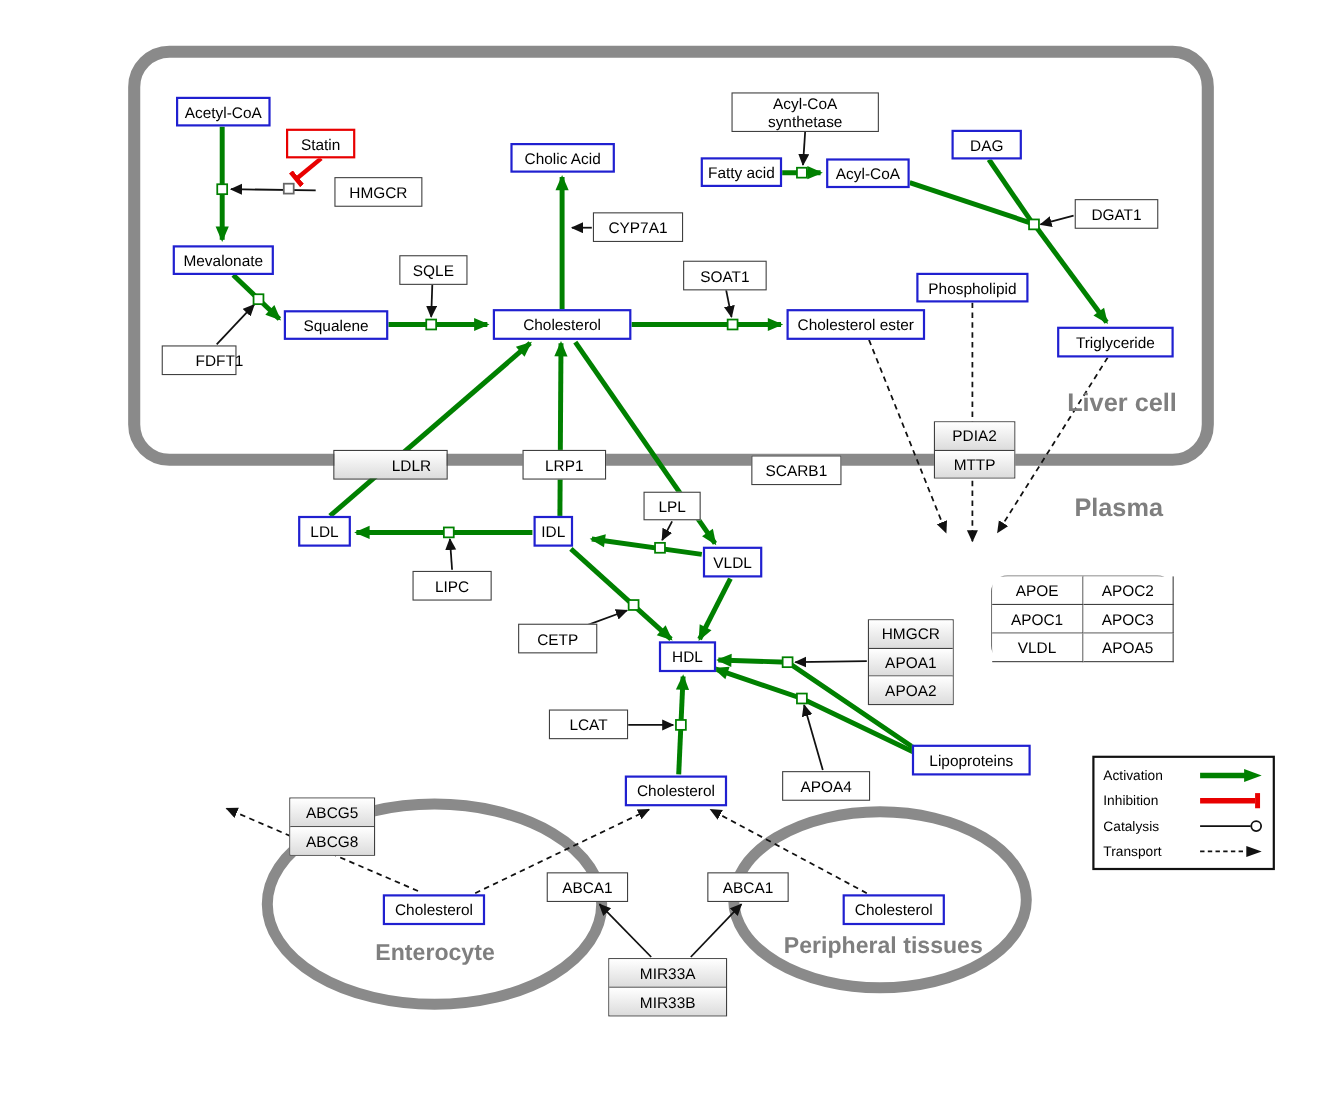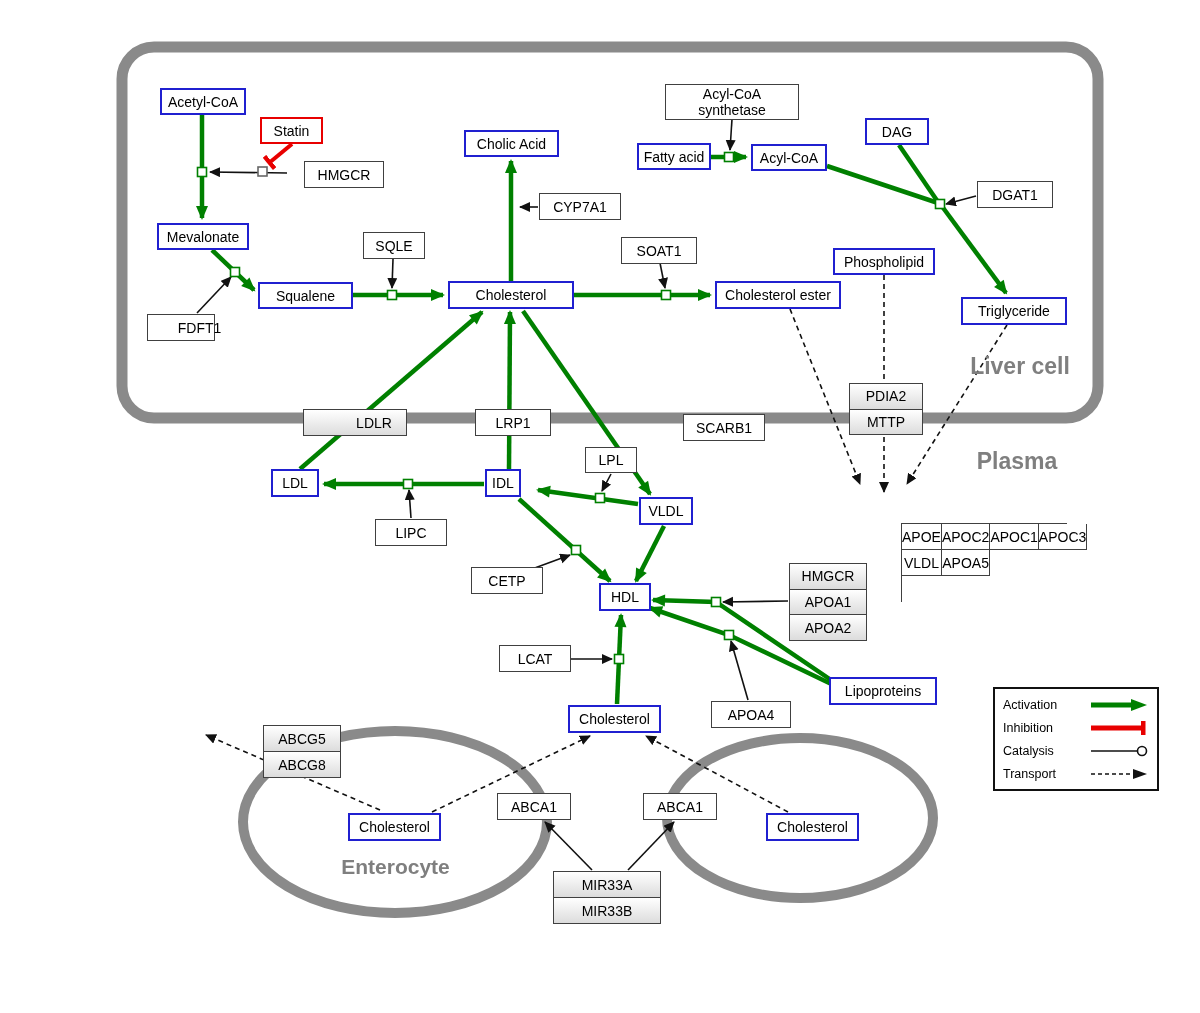--- a/index.html
+++ b/index.html
@@ -17,22 +17,22 @@
 
   .stack { position:absolute; box-sizing:border-box; display:flex; flex-direction:column;
            border:1px solid #404040; z-index:2; background:#fff; }
   .stack .row { flex:1; display:flex; align-items:center; justify-content:center;
                 font-size:14px; border-bottom:1px solid #404040;
                 background:linear-gradient(#ffffff,#dcdcdc); }
   .stack .row:last-child { border-bottom:none; }
   .shaded { background:linear-gradient(#ffffff,#dcdcdc); }
 
   .grid-table { position:absolute; box-sizing:border-box; display:grid;
-                grid-template-columns:1fr 1fr 1fr 1fr; grid-template-rows:repeat(3, 26px);
-                border-top:1px solid #404040; border-left:1px solid #404040; z-index:2; }
+                grid-template-columns:1fr 1fr; grid-template-rows:repeat(3, 26px);
+                border-top:1px solid #404040; border-left:1px solid #404040; z-index:2;border-radius:15px; }
   .grid-table .cell { display:flex; align-items:center; justify-content:center;
                       font-size:14px; background:#fff;
                       border-right:1px solid #404040; border-bottom:1px solid #404040; }
 
   .comp-label { position:absolute; color:#7f7f7f; font-weight:bold; font-size:23px;
                 z-index:1; text-align:center; }
 
   .legend { position:absolute; left:993px; top:687px; width:166px; height:104px;
             box-sizing:border-box; border:2px solid #111; background:#fff; z-index:3;
             display:flex; flex-direction:column; justify-content:space-around;
@@ -130,20 +130,21 @@
       <rect x="614.5" y="654.5" width="9" height="9"></rect>
       <rect x="711.5" y="597.5" width="9" height="9"></rect>
       <rect x="724.5" y="630.5" width="9" height="9"></rect>
       <rect x="258" y="167" width="9" height="9" stroke="#666"></rect>
     </g>
   </svg>
 
   <div class="comp-label" style="left:950px;top:353px;width:140px;">Liver cell</div>
   <div class="comp-label" style="left:962px;top:448px;width:110px;">Plasma</div>
   <div class="comp-label" style="left:318px;top:855px;width:155px;font-size:21px;">Enterocyte</div>
+  <div class="comp-label" style="left:698px;top:848px;width:210px;font-size:21px;">Peripheral tissues</div>
 
   <div class="node met" style="left:160px;top:88px;width:86px;height:27px;">Acetyl-CoA</div>
   <div class="node met" style="left:157px;top:223px;width:92px;height:27px;">Mevalonate</div>
   <div class="node met" style="left:258px;top:282px;width:95px;height:27px;">Squalene</div>
   <div class="node met" style="left:448px;top:281px;width:126px;height:28px;">Cholesterol</div>
   <div class="node met" style="left:464px;top:130px;width:95px;height:27px;">Cholic Acid</div>
   <div class="node met" style="left:637px;top:143px;width:74px;height:27px;">Fatty acid</div>
   <div class="node met" style="left:751px;top:144px;width:76px;height:27px;">Acyl-CoA</div>
   <div class="node met" style="left:865px;top:118px;width:64px;height:27px;">DAG</div>
   <div class="node met" style="left:833px;top:248px;width:102px;height:27px;">Phospholipid</div>

